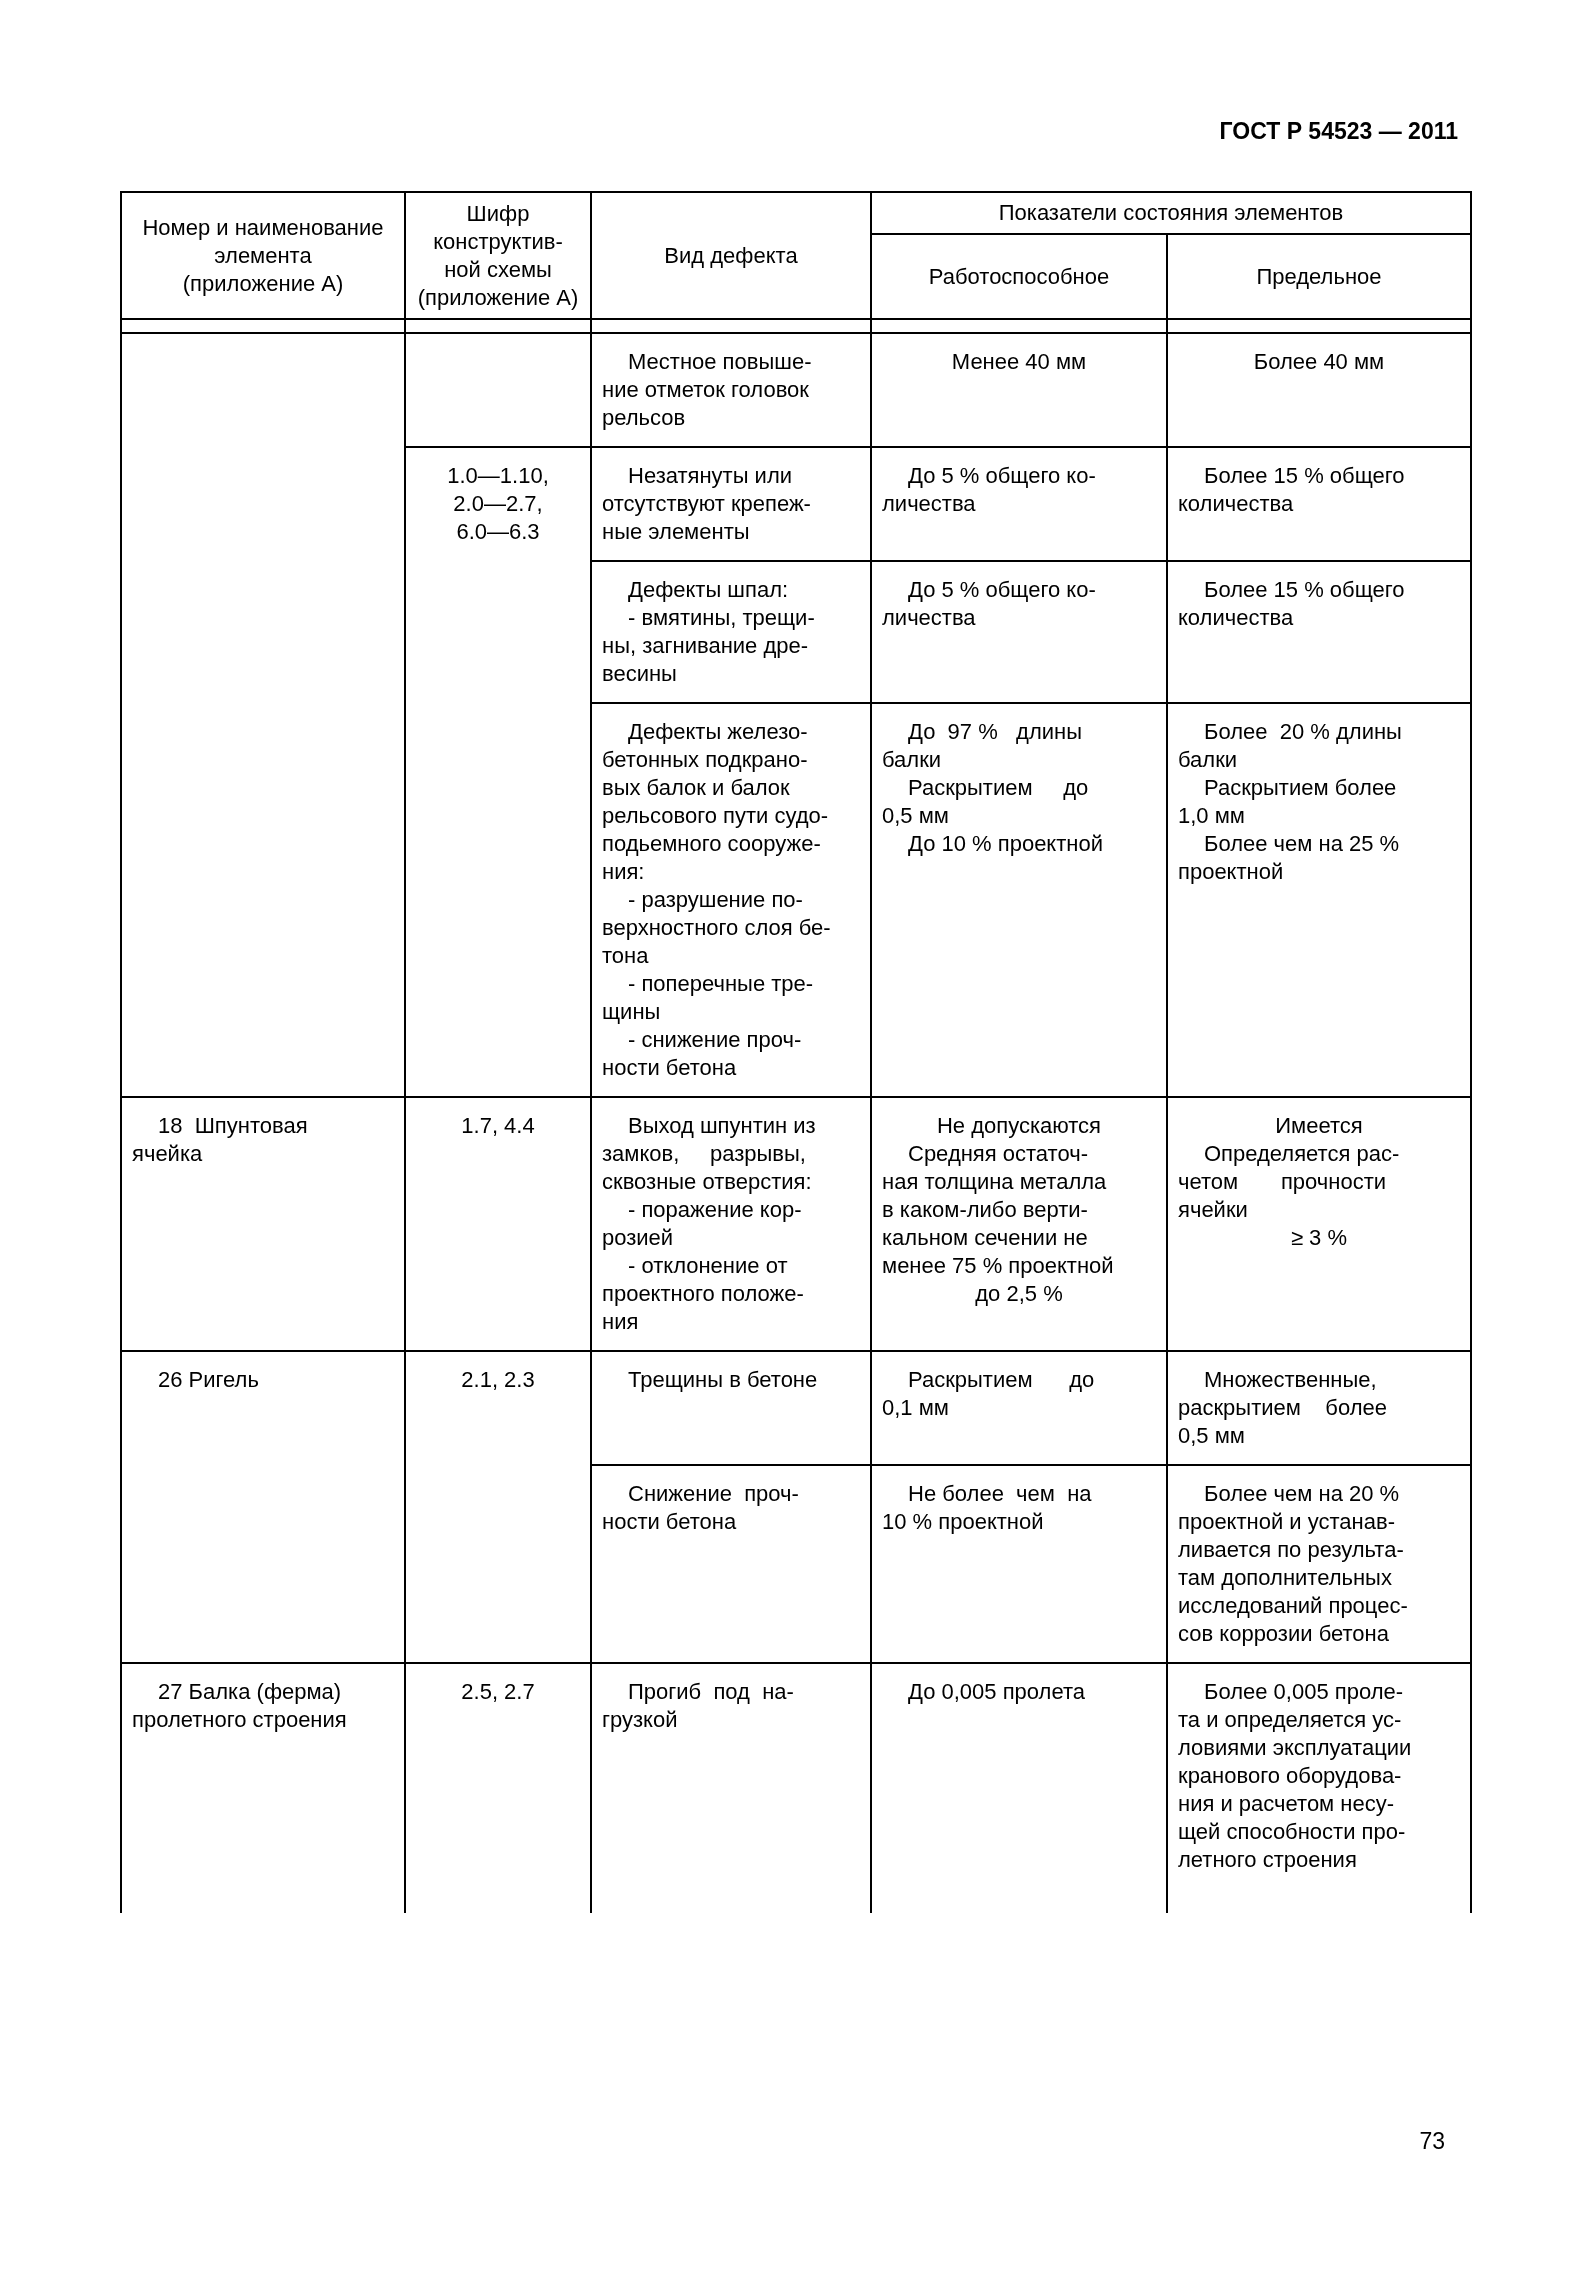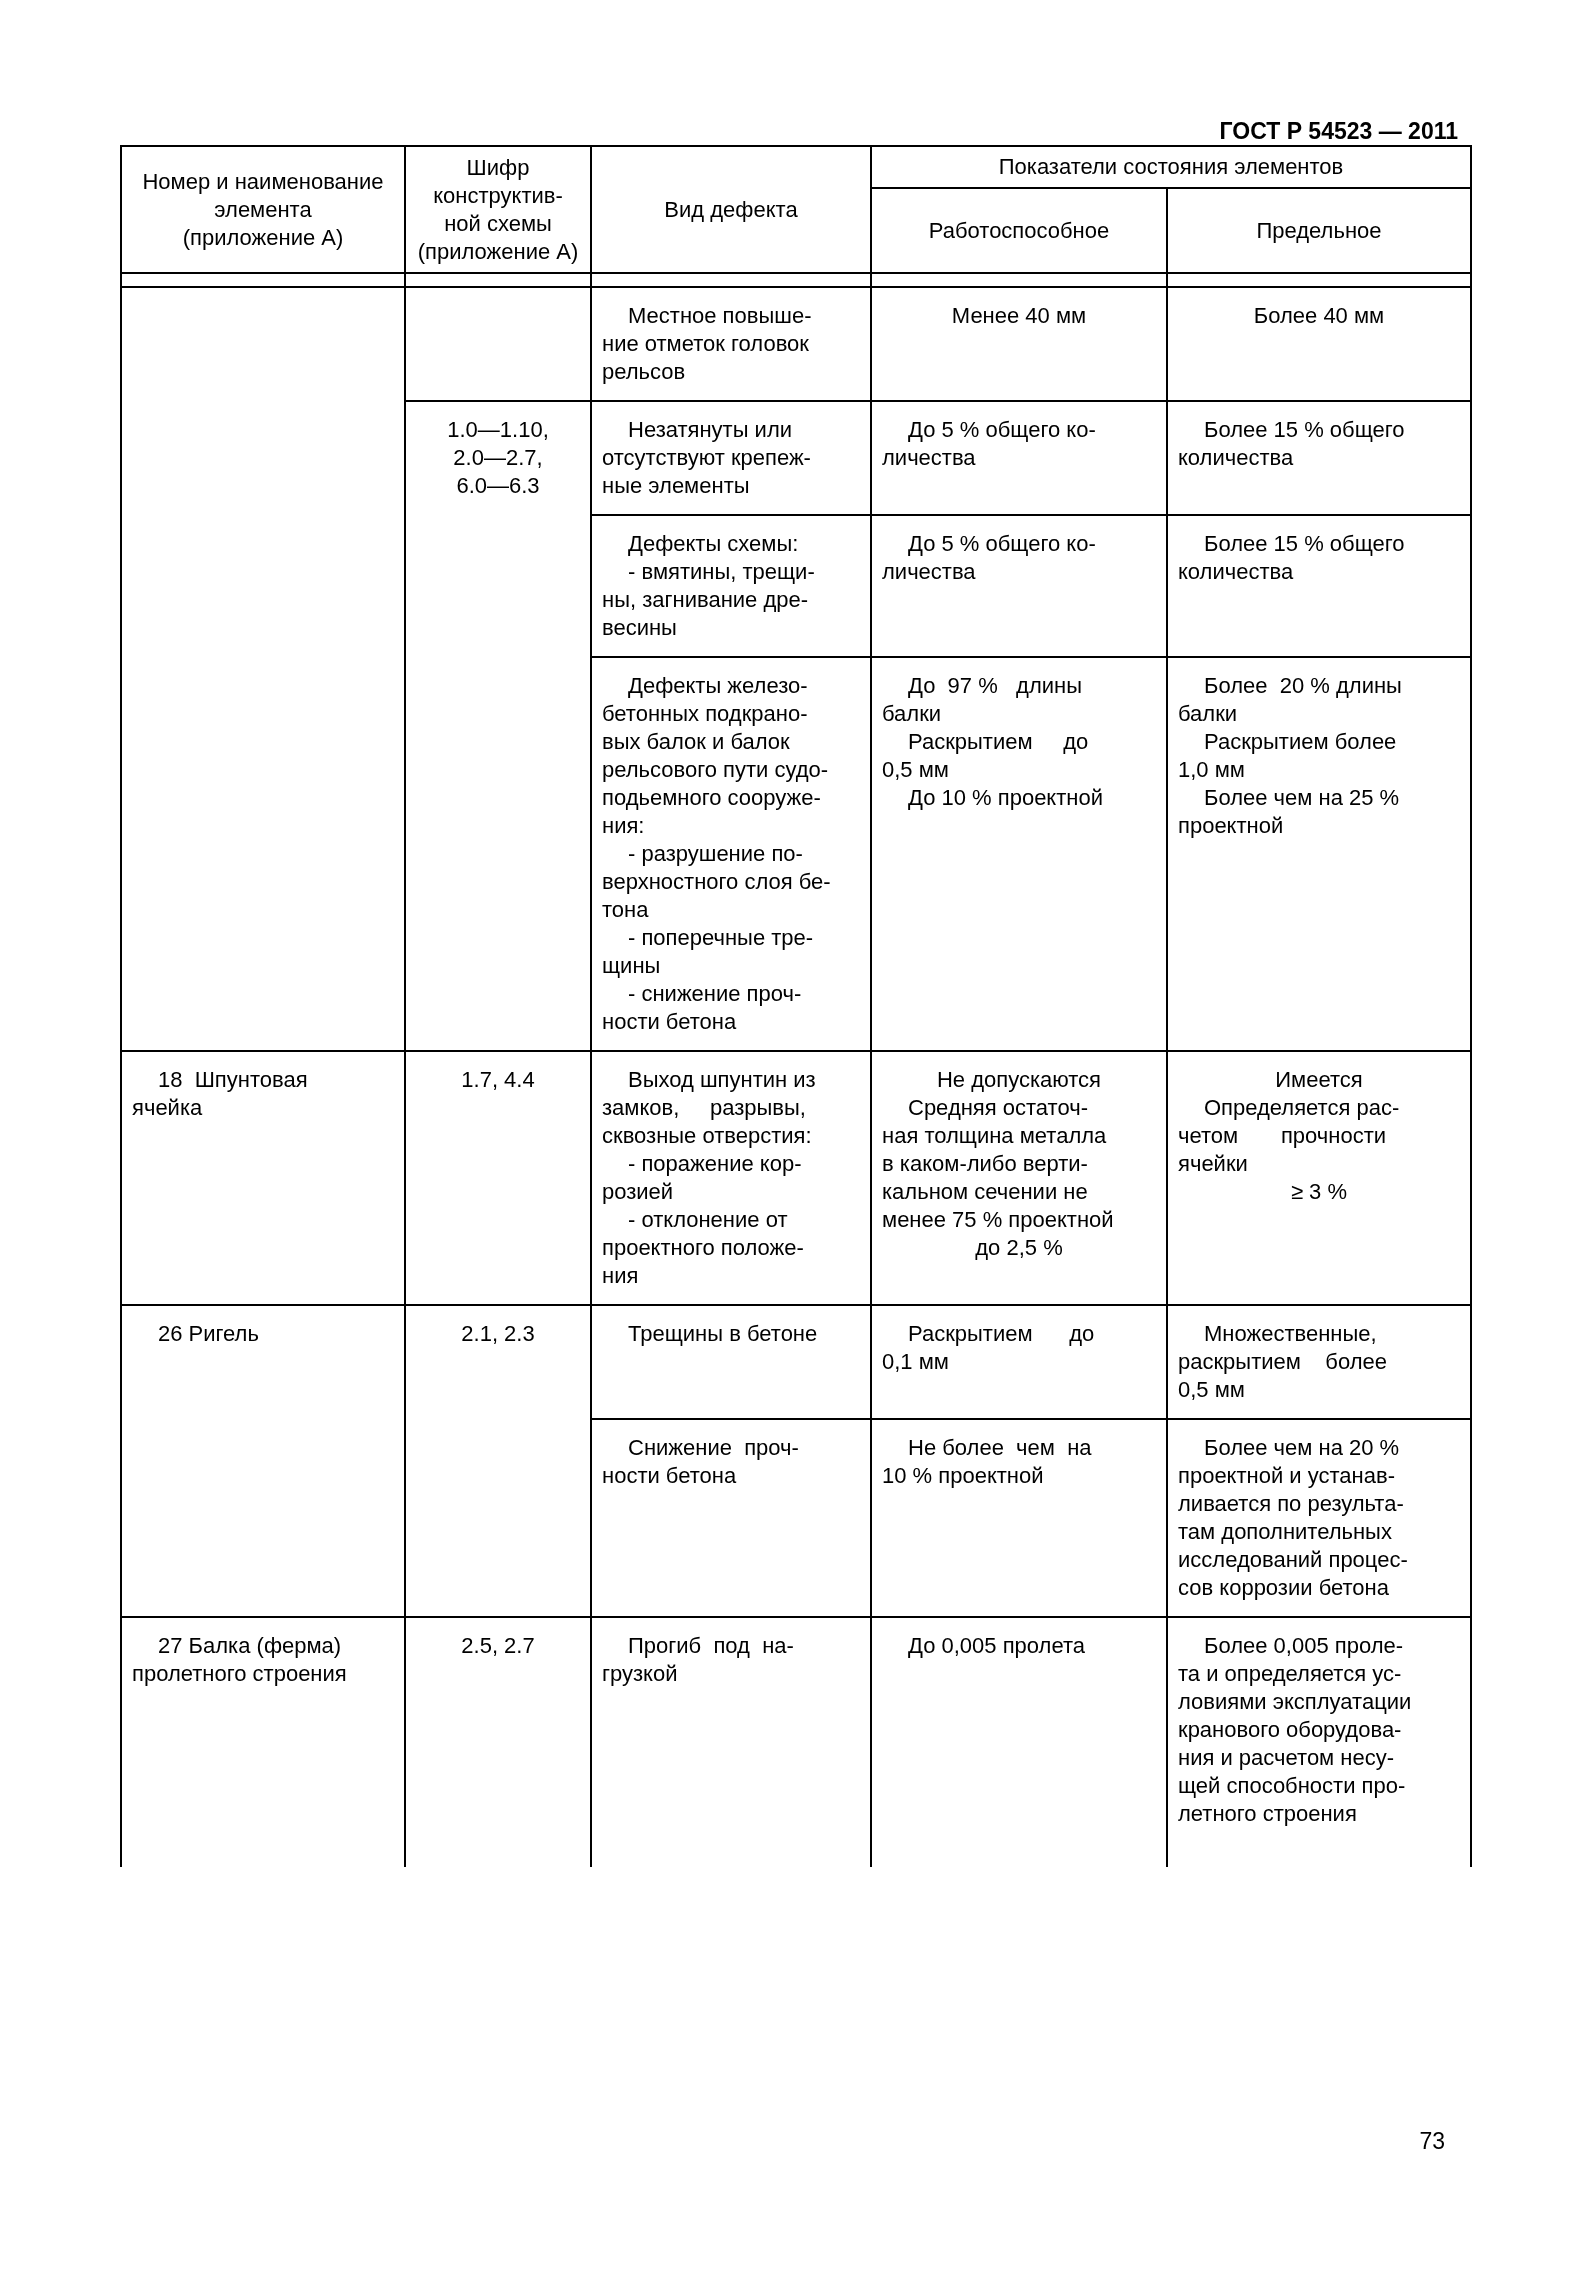--- a/index.html
+++ b/index.html
@@ -17,20 +17,21 @@
   .page {
     position: relative;
     width: 1575px;
     height: 2283px;
     padding: 118px 105px 0 120px;
   }
   .doc-code {
     text-align: right;
     font-weight: bold;
     font-size: 23px;
+    margin-bottom: 46px;
     padding-right: 12px;
   }
   .caption {
     font-style: italic;
     font-size: 22px;
     margin-bottom: 20px;
   }
   table.defects-table {
     border-collapse: collapse;
     table-layout: fixed;
@@ -152,21 +153,21 @@
 личества</p>
         </td>
         <td>
           <p class="cellp">Более 15 % общего
 количества</p>
         </td>
       </tr>
 
       <tr>
         <td>
-          <p class="cellp">Дефекты схемы:</p>
+          <p class="cellp">Дефекты шпал:</p>
           <p class="cellp">- вмятины, трещи-
 ны, загнивание дре-
 весины</p>
         </td>
         <td>
           <p class="cellp">До 5 % общего ко-
 личества</p>
         </td>
         <td>
           <p class="cellp">Более 15 % общего

